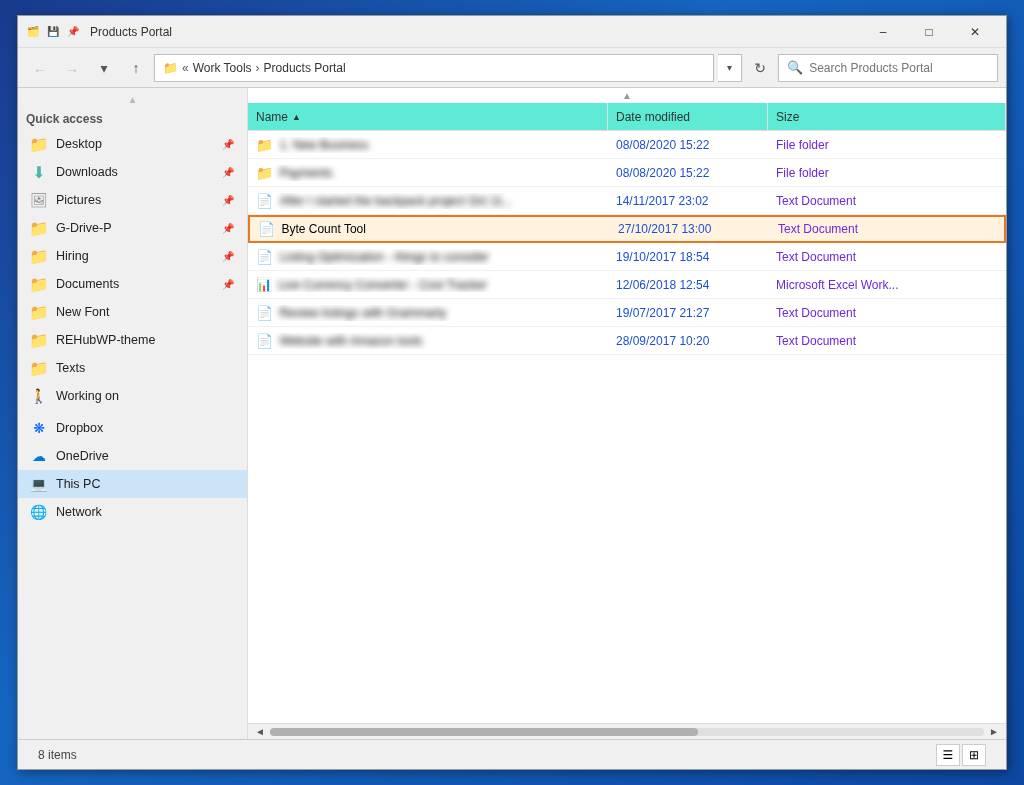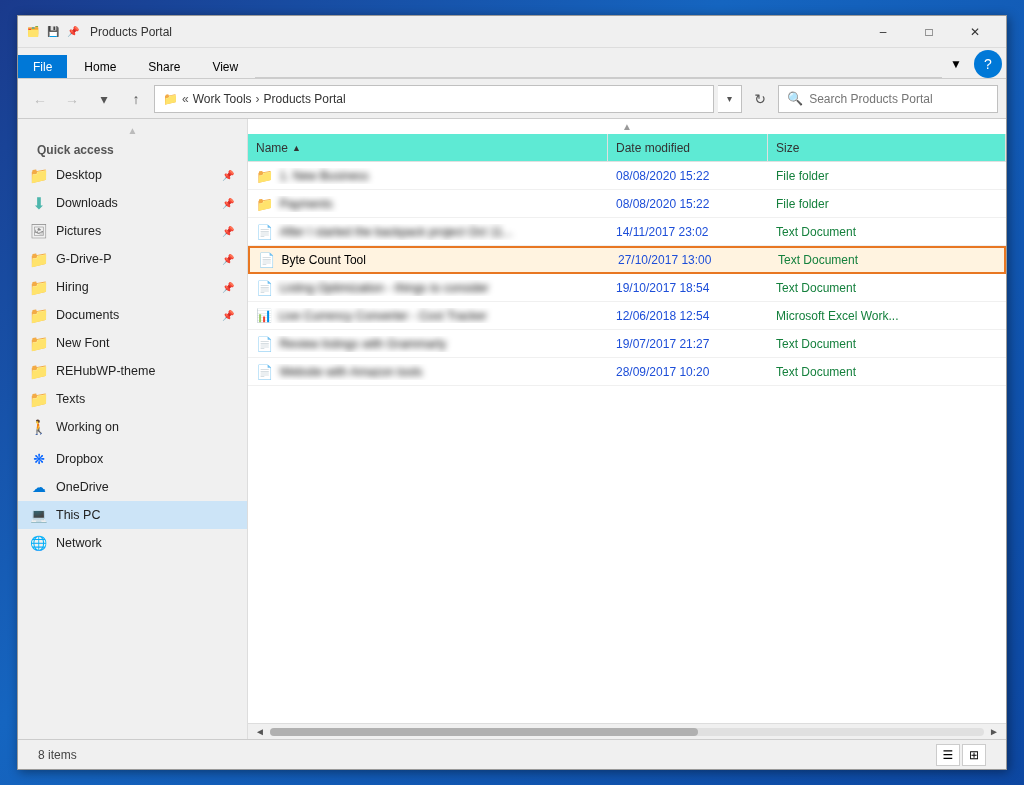--- a/index.html
+++ b/index.html
@@ -186,21 +186,21 @@
       border-right: 1px solid #ddd;
       overflow-y: auto;
       padding: 4px 0;
     }
     .sidebar-section {
       margin-bottom: 4px;
     }
     .sidebar-header {
       font-size: 12px;
       color: #555;
-      padding: 6px 12px 4px 19px;
+      padding: 6px 12px 4px 8px;
       font-weight: 600;
     }
     .sidebar-item {
       height: 28px;
       display: flex;
       align-items: center;
       padding: 0 12px;
       gap: 8px;
       cursor: pointer;
       font-size: 12.5px;
@@ -275,21 +275,21 @@
       padding: 0 8px;
       display: flex;
       align-items: center;
       gap: 6px;
       overflow: hidden;
       white-space: nowrap;
       text-overflow: ellipsis;
     }
     .file-cell.name { width: 360px; }
     .file-cell.date { width: 160px; color: #1d4ed8; }
-    .file-cell.type { width: 180px; color: #15803d; }
+    .file-cell.type { width: 180px; color: #6d28d9; }
     .file-cell.size { flex: 1; color: #444; }
     .file-icon { font-size: 14px; flex-shrink: 0; }
     .blurred-text {
       filter: blur(3px);
       user-select: none;
     }
     
     .status-bar {
       height: 30px;
       background: #f0f0f0;
@@ -382,31 +382,20 @@
       <div class="title-bar-icon">📌</div>
     </div>
     <span class="title-bar-title">Products Portal</span>
     <div class="title-bar-buttons">
       <button class="title-btn">–</button>
       <button class="title-btn">□</button>
       <button class="title-btn close">✕</button>
     </div>
   </div>
 
-  <div class="ribbon">
-    <div class="ribbon-tabs">
-      <div class="ribbon-tab active">File</div>
-      <div class="ribbon-tab">Home</div>
-      <div class="ribbon-tab">Share</div>
-      <div class="ribbon-tab">View</div>
-      <div style="flex:1; border-bottom:1px solid #ccc;"></div>
-      <div style="width:28px;height:28px;display:flex;align-items:center;justify-content:center;cursor:pointer;font-size:12px;margin-right:4px;">▼</div>
-      <div style="width:28px;height:28px;display:flex;align-items:center;justify-content:center;cursor:pointer;font-size:14px;margin-right:4px;background:#0078d7;color:white;border-radius:50%;">?</div>
-    </div>
-  </div>
 
   <div class="address-bar">
     <button class="nav-btn disabled">←</button>
     <button class="nav-btn disabled">→</button>
     <button class="nav-btn">▾</button>
     <button class="nav-btn">↑</button>
     <div class="address-path">
       <span class="crumb">📁</span>
       <span class="sep">«</span>
       <span class="crumb">Work Tools</span>

